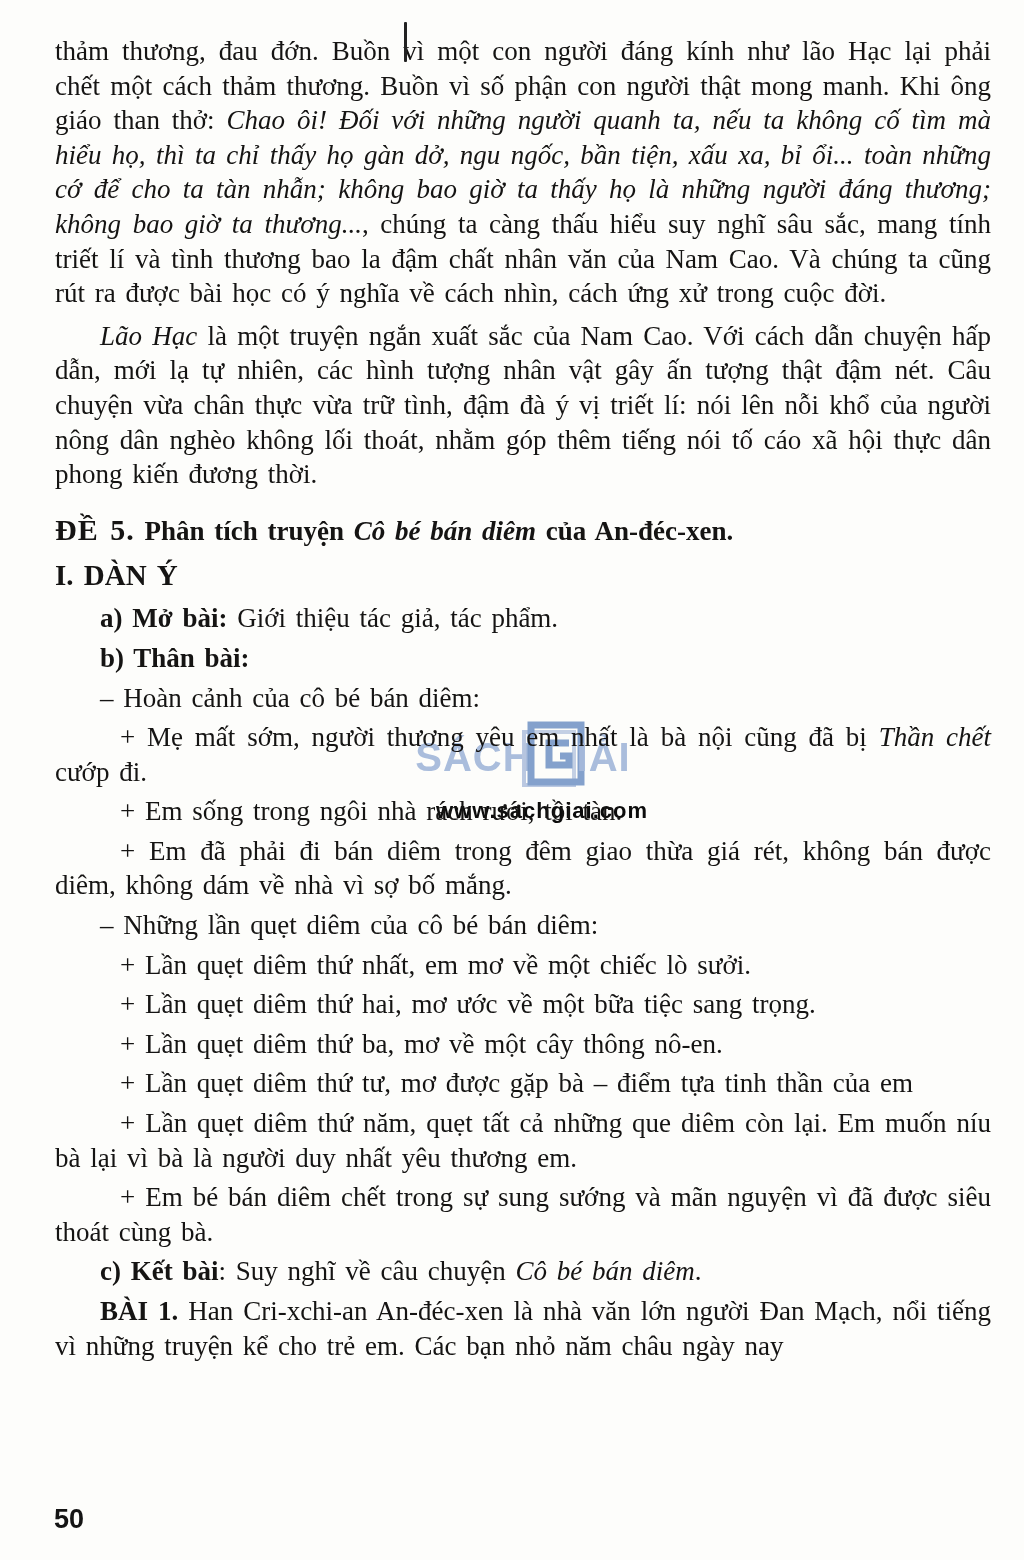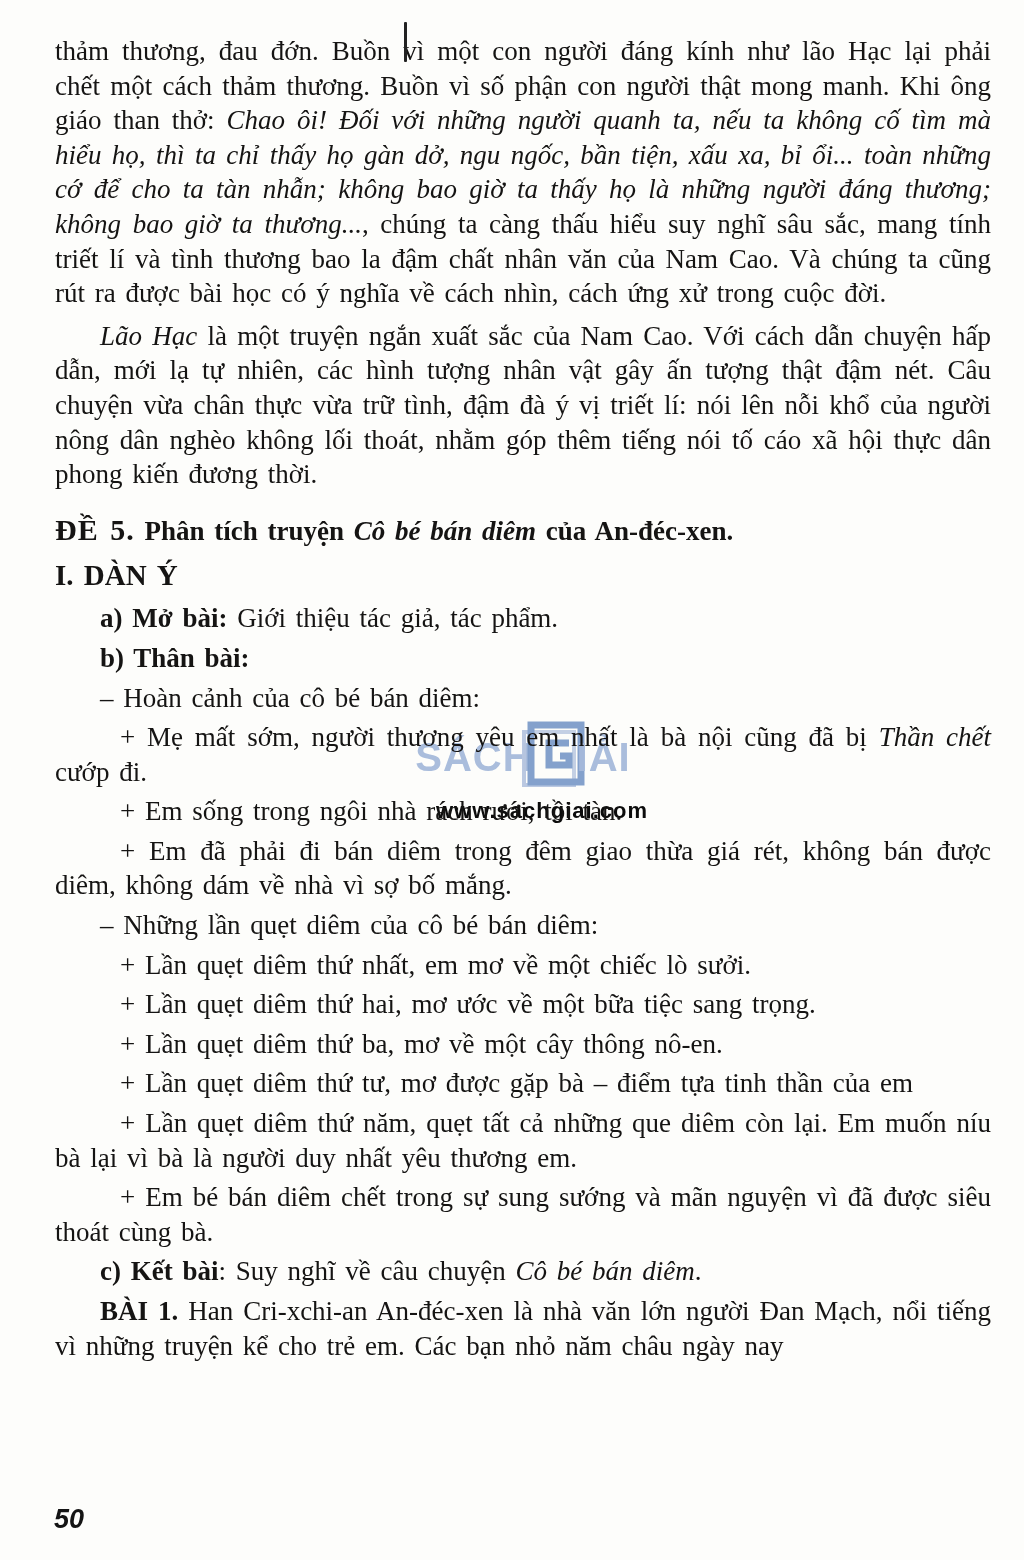--- a/index.html
+++ b/index.html
@@ -53,21 +53,20 @@
 
   .page-number {
     position: absolute;
     left: 54px;
     top: 1504px;
     z-index: 2;
     font-family: "Liberation Sans", sans-serif;
     font-weight: 700;
     font-size: 27px;
     color: #141414;
-    font-style: italic;
   }
 
   
   .ink-mark {
     position: absolute;
     left: 404px;
     top: 22px;
     width: 3px;
     height: 40px;
     background: #222;

